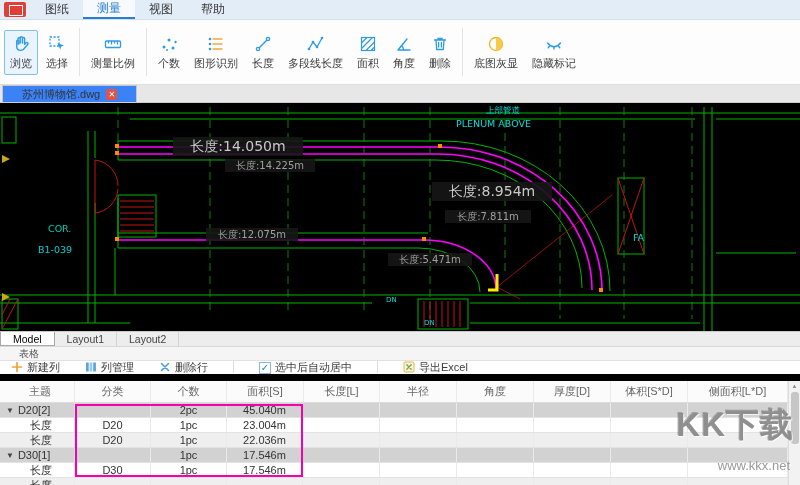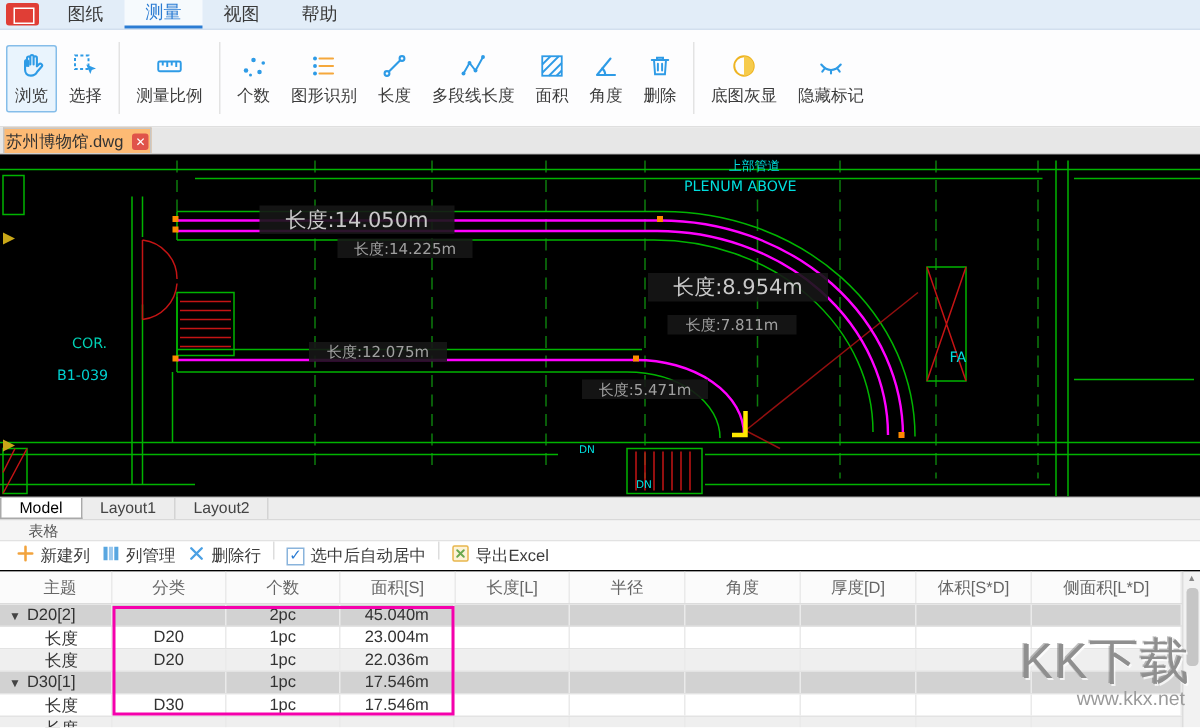--- a/index.html
+++ b/index.html
@@ -17,35 +17,35 @@
   
   .toolbar{height:65px;background:#fdfdfe;border-bottom:1px solid #dfdfdf;display:flex;align-items:center;padding:0 3px;flex:0 0 auto;}
   .titem{display:flex;flex-direction:column;align-items:center;justify-content:center;padding:3px 5px;margin:0 1px;border:1px solid transparent;border-radius:2px;}
   .titem.active{background:#e9f4fd;border-color:#85bde9;}
   .titem .lbl{font-size:11px;color:#3c3c3c;margin-top:2px;white-space:nowrap;}
   .titem svg{display:block;}
   .tsep{width:1px;height:48px;background:#e3e3e3;margin:0 4px;flex:0 0 auto;}
 
   
   .doctabs{height:18px;background:#e7e7e7;border-bottom:1px solid #cfcfcf;display:flex;align-items:flex-end;padding-left:2px;flex:0 0 auto;}
-  .doctab{height:17px;display:flex;align-items:center;background:#fdba74;border:1px solid #c6c6c6;border-bottom:none;padding:0 1px;font-size:11px;color:#333;gap:6px;}
+  .doctab{height:17px;display:flex;align-items:center;background:#3b82f6;border:1px solid #c6c6c6;border-bottom:none;padding:0 19px;font-size:11px;color:#333;gap:6px;}
   .doctab .close{width:11px;height:11px;background:#e0544a;color:#fff;font-size:8px;line-height:11px;text-align:center;border-radius:2px;}
 
   
   .canvas{height:228px;background:#000;position:relative;flex:0 0 auto;}
   .canvas svg text{font-family:"DejaVu Sans",sans-serif;}
 
   
   .layouttabs{height:16px;background:#ededed;border-top:1px solid #c9c9c9;border-bottom:1px solid #d9d9d9;display:flex;align-items:stretch;font-size:10.5px;flex:0 0 auto;}
   .ltab{padding:0 12px;display:flex;align-items:center;border-right:1px solid #d4d4d4;color:#444;}
   .ltab.active{background:#fff;border:1px solid #a9a9a9;border-top:none;color:#000;}
 
   
   .tablebar{height:14px;background:#f5f5f5;border-bottom:1px solid #e2e2e2;display:flex;align-items:center;padding-left:19px;font-size:10px;color:#555;flex:0 0 auto;gap:4px;}
-  .ttoolbar{height:20px;background:#fff;border-bottom:1px solid #000000;display:flex;padding-left:8px;gap:2px;font-size:11px;color:#3c3c3c;flex:0 0 auto;}
+  .ttoolbar{height:20px;background:#fff;border-bottom:7px solid #000000;display:flex;padding-left:8px;gap:19px;font-size:11px;color:#3c3c3c;flex:0 0 auto;}
   .tt-item{display:flex;align-items:center;gap:4px;padding:0 3px;}
   .tt-sep{width:1px;height:12px;background:#ddd;margin:0 3px;}
   .checkbox{width:12px;height:12px;border:1px solid #8ab4dc;background:#fff;color:#2b7cd3;font-size:10px;line-height:10px;text-align:center;font-weight:bold;flex:0 0 auto;}
 
   .tablewrap{flex:1 1 auto;display:flex;position:relative;overflow:hidden;}
   .tablecols{width:788px;display:flex;flex-direction:column;}
   .theader{height:22px;display:flex;background:#fbfbfb;border-bottom:1px solid #dcdcdc;color:#666;flex:0 0 auto;}
   .theader .cell{justify-content:center;color:#666;}
   .tbody{position:relative;flex:1 1 auto;overflow:hidden;}
   .trow{height:15px;display:flex;border-bottom:1px solid #e3e3e3;background:#fff;}
@@ -59,23 +59,23 @@
   .c0.indent{padding-left:30px;}
   .expand{font-size:8px;color:#444;margin-right:4px;}
   .hl-rect{position:absolute;left:75px;top:1px;width:228px;height:73px;border:2px solid #f500ac;pointer-events:none;}
 
   .vscroll{width:12px;background:#f2f2f2;border-left:1px solid #ddd;display:flex;flex-direction:column;align-items:center;flex:0 0 auto;}
   .varrow{font-size:6px;color:#888;height:10px;line-height:10px;}
   .vthumb{width:8px;height:52px;background:#c6c6c6;border-radius:3px;margin-top:1px;}
 
   
   .watermark{position:absolute;right:6px;bottom:12px;text-align:right;pointer-events:none;z-index:60;}
-  .wm1{font-size:33px;font-weight:normal;color:#8f8f8f;letter-spacing:1px;line-height:1;
+  .wm1{font-size:33px;font-weight:bold;color:#8f8f8f;letter-spacing:1px;line-height:1;
        text-shadow:1px 1px 0 rgba(255,255,255,.75),-1px -1px 0 rgba(70,70,70,.35);}
-  .wm2{font-size:13px;color:#9a9a9a;margin-top:1px;margin-right:4px;}
+  .wm2{font-size:13px;color:#9a9a9a;margin-top:17px;margin-right:4px;}
 </style>
 </head>
 <body>
 
 <div id="app">
 
   <div class="menubar">
     <div class="logo"></div>
     <div class="menu-tab">
         <span>图纸</span>

